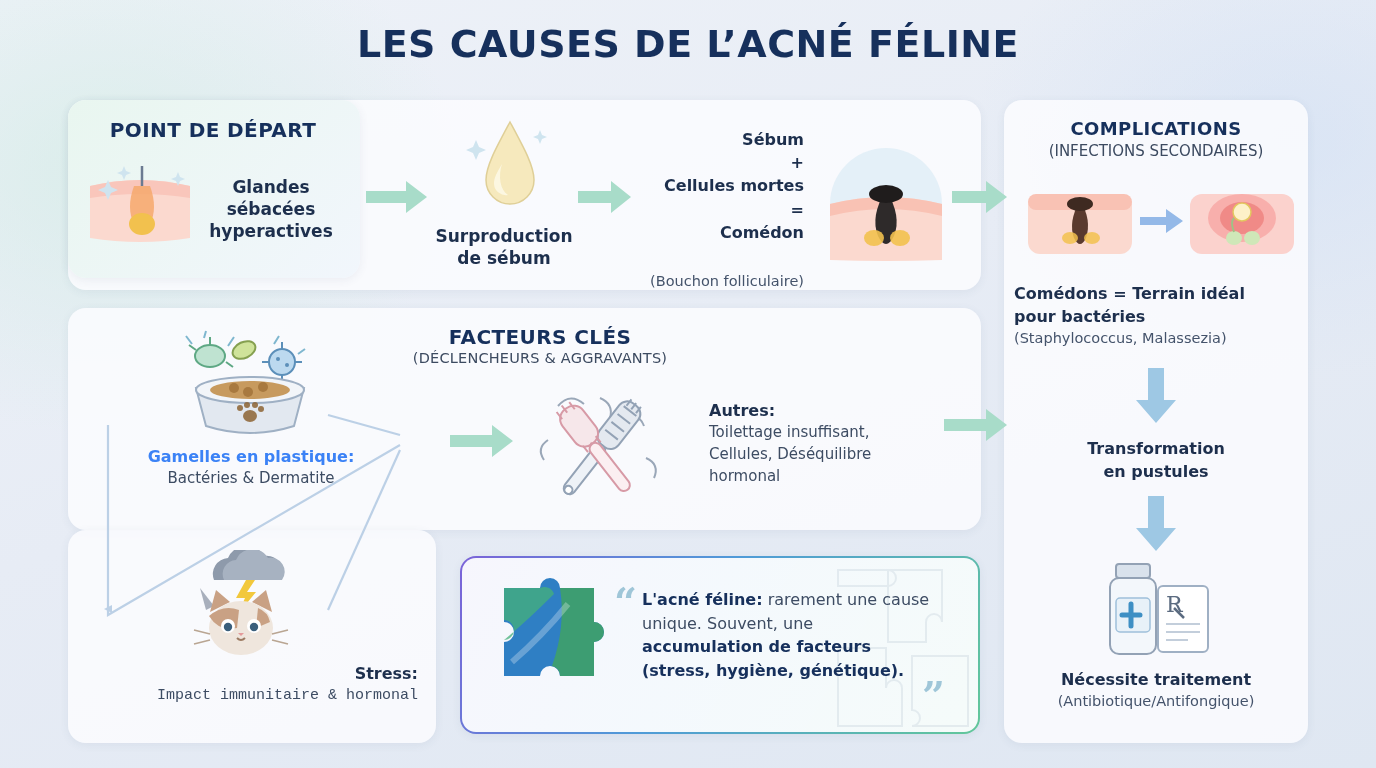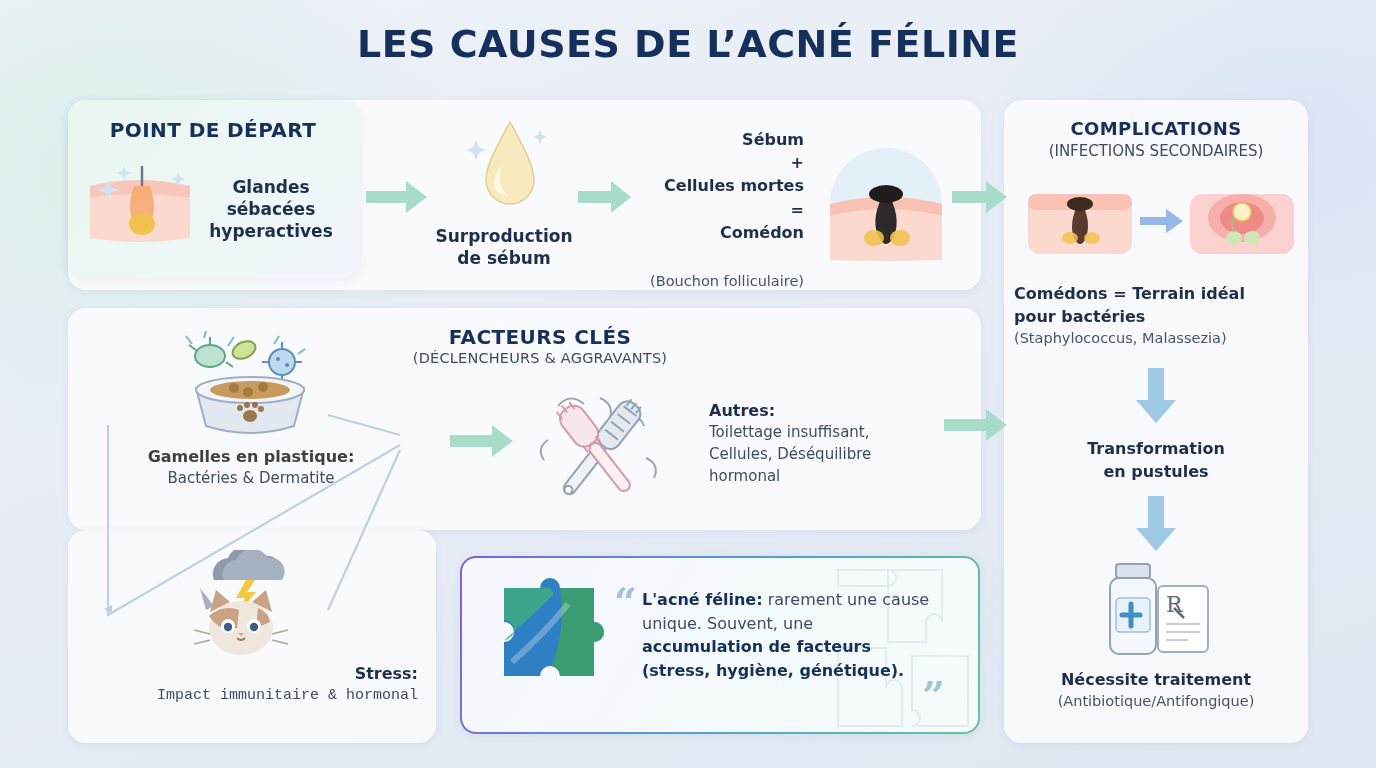--- a/index.html
+++ b/index.html
@@ -68,21 +68,21 @@
                font-weight: bold; color: #1d2f4d; text-align: center; line-height: 1.3; }
 
   .t-comedon { position: absolute; left: 604px; top: 128px; width: 200px; text-align: right; }
   .t-comedon .l { font-size: 16px; font-weight: bold; color: #1d2f4d; line-height: 1.45; }
   .t-comedon .ls { font-size: 14.5px; color: #44536b; line-height: 1.4; margin-top: 27px; }
 
   .t-factors-title { position: absolute; left: 330px; top: 325px; width: 420px; font-size: 20px; }
   .t-factors-sub   { position: absolute; left: 330px; top: 350px; width: 420px; font-size: 14.5px; letter-spacing: 0.2px; }
 
   .t-gamelles { position: absolute; left: 106px; top: 446px; width: 290px; text-align: center; }
-  .t-gamelles .l { font-size: 16px; font-weight: bold; color: #404040; line-height: 1.4; }
+  .t-gamelles .l { font-size: 16px; font-weight: bold; color: #3b82f6; line-height: 1.4; }
   .t-gamelles .ls { font-size: 15px; color: #3d4c63; line-height: 1.4; }
 
   .t-stress { position: absolute; left: 88px; top: 663px; width: 330px; text-align: right; }
   .t-stress .l { font-size: 16px; font-weight: bold; color: #1d2f4d; line-height: 1.4; }
   .t-stress .ls { font-size: 15px; color: #3d4c63; line-height: 1.4; font-family: Liberation Mono, monospace; }
 
   .t-autres { position: absolute; left: 684px; top: 399px; width: 240px; margin-left: 25px; }
   .t-autres .l { font-size: 16px; font-weight: bold; color: #1d2f4d; line-height: 1.45; }
   .t-autres .ls { font-size: 15px; color: #3d4c63; line-height: 1.45; }
 

